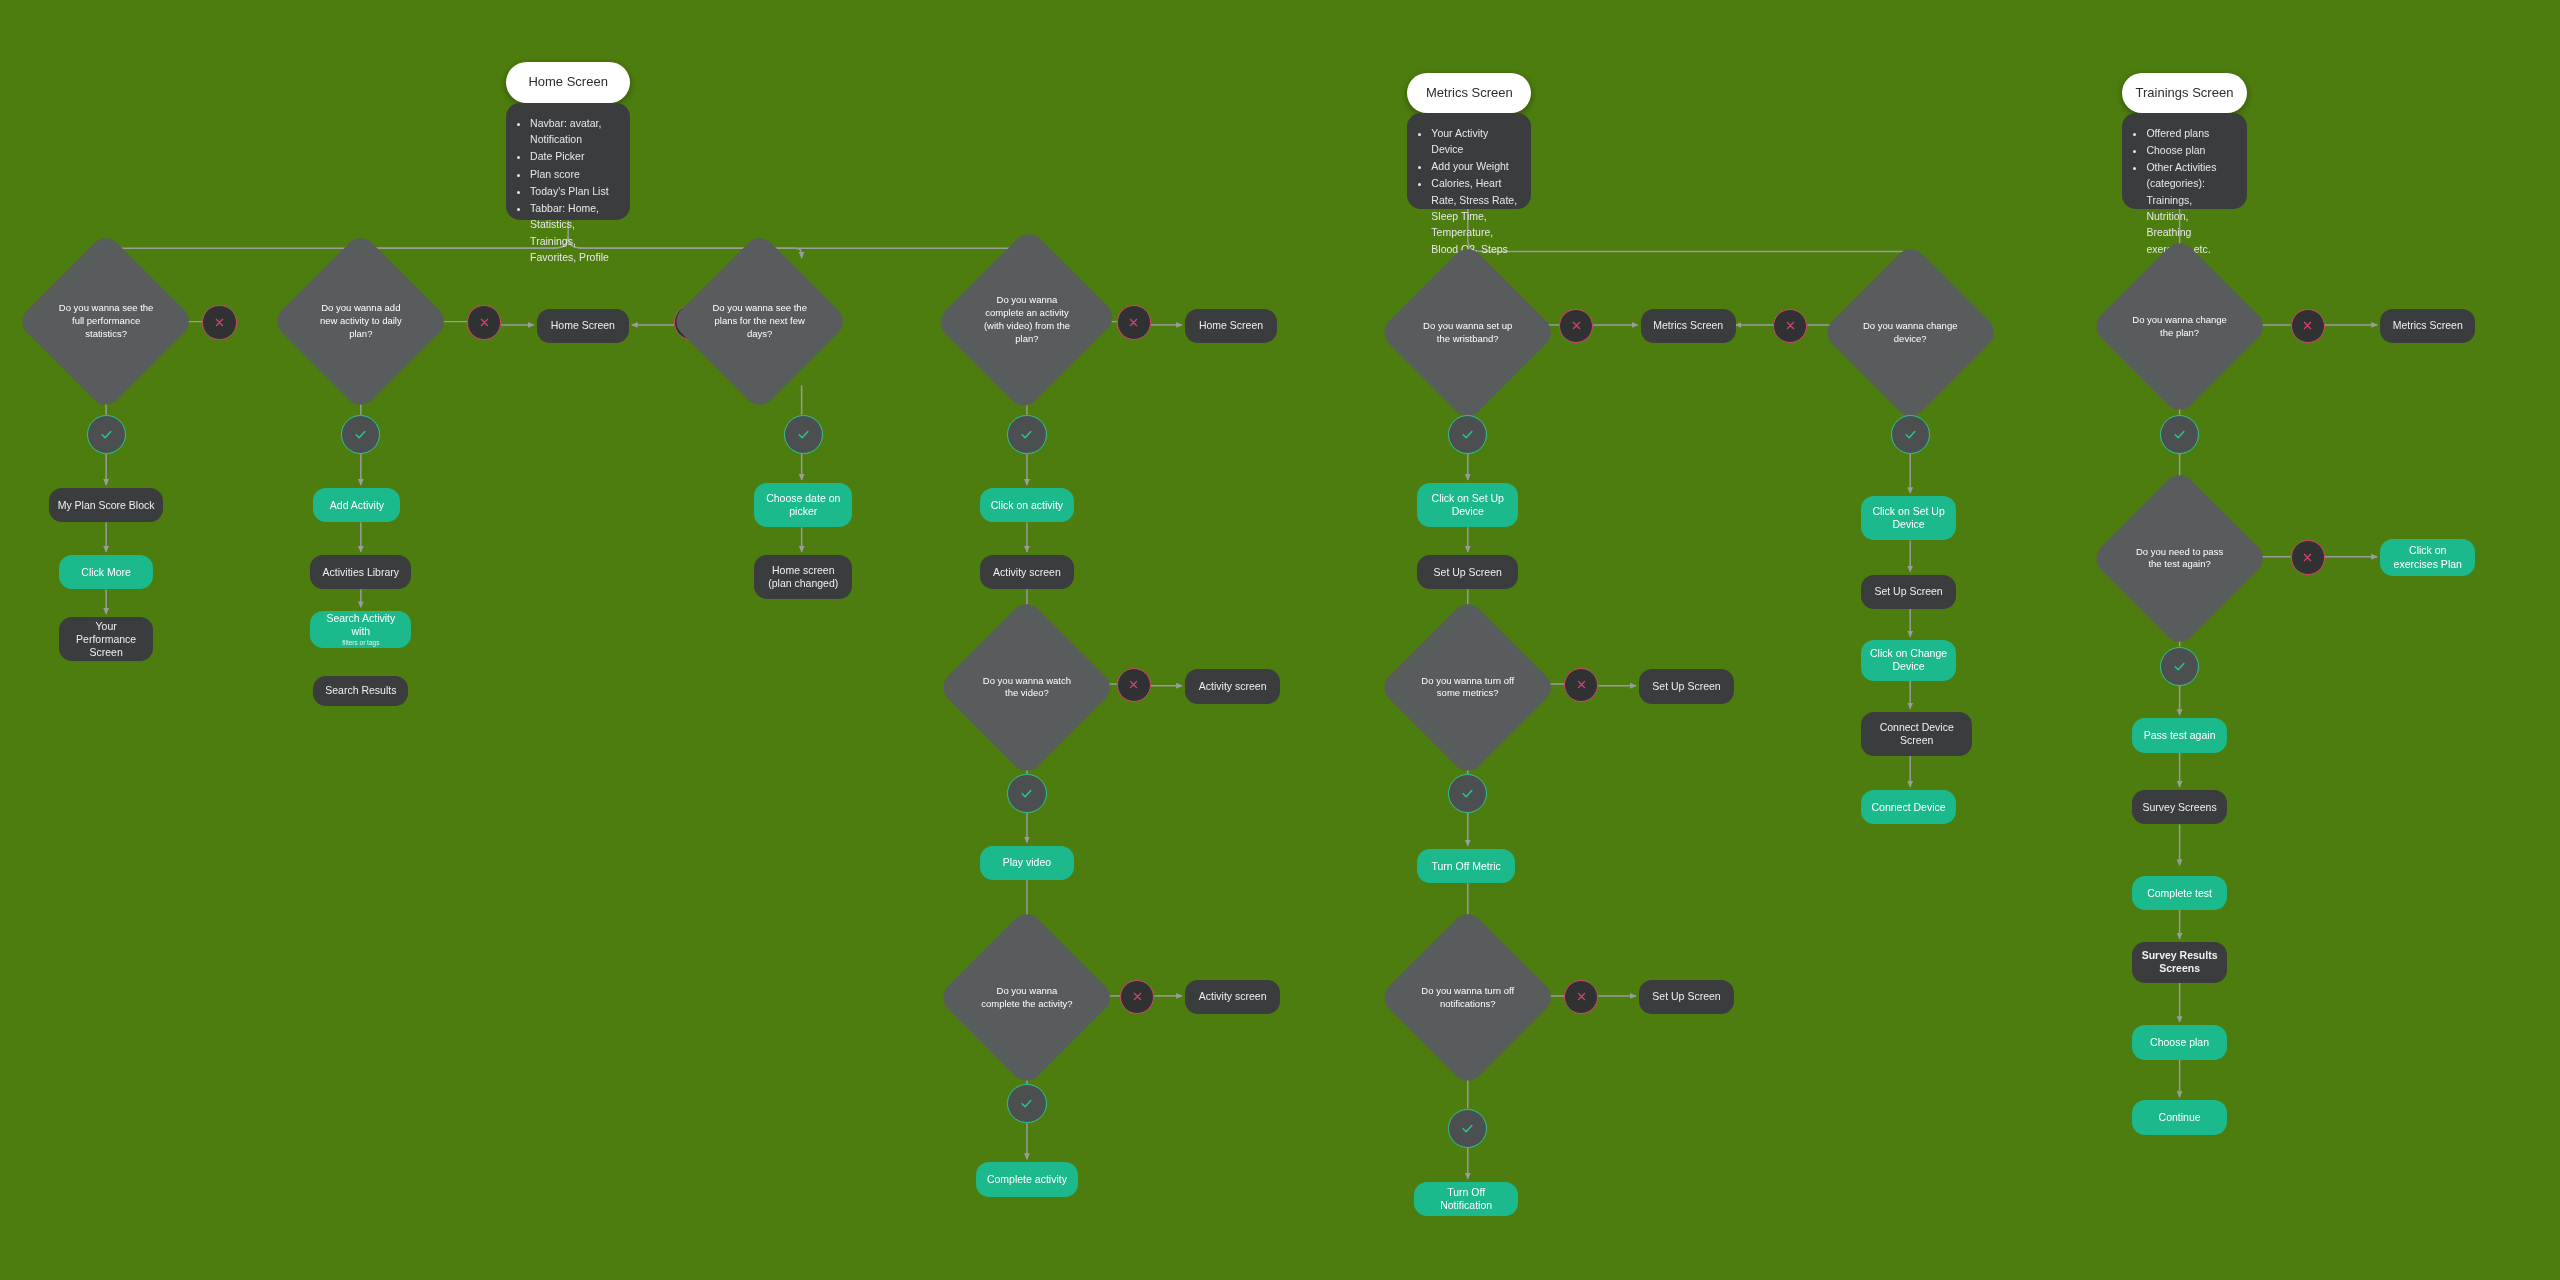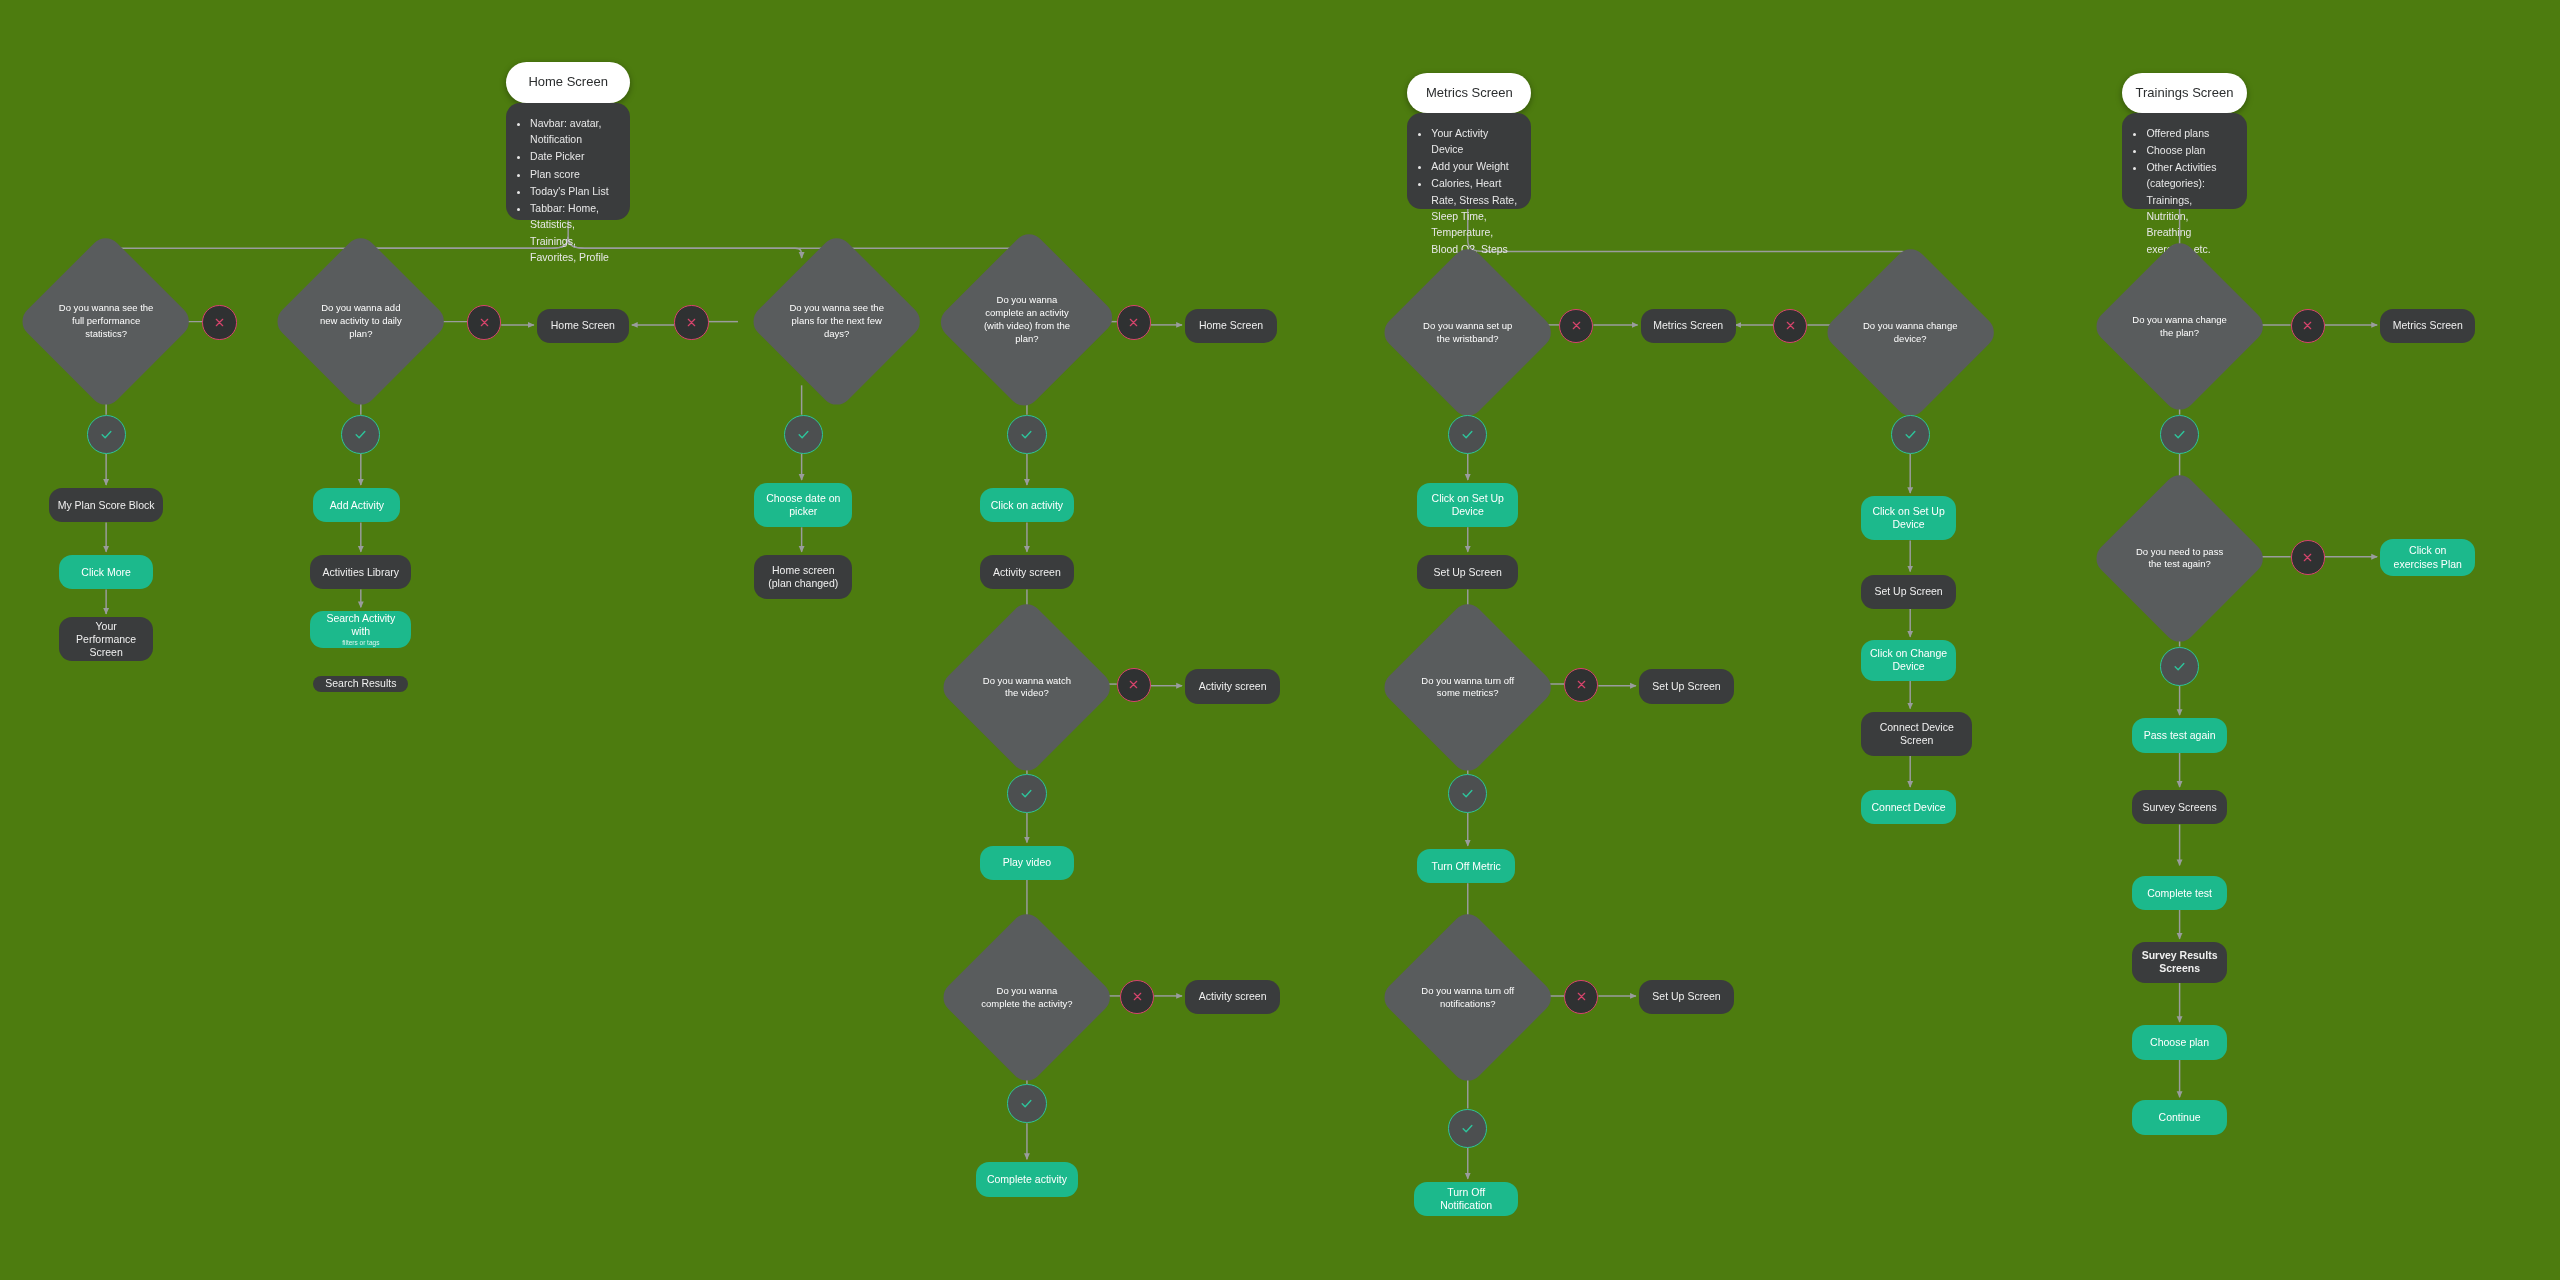--- a/index.html
+++ b/index.html
@@ -218,22 +218,22 @@
       <div class="node n-screen" style="left: 537.143px; top: 308.571px; width: 91.4286px; height: 34.2857px;">Home Screen</div>
       <div class="node n-no" style="left: 674.286px; top: 305.306px; width: 34.2857px; height: 34.2857px;"><svg width="11" height="11" viewBox="0 0 24 24" fill="none" stroke="#d6446c" stroke-width="2.6" stroke-linecap="round">
           <path d="M5 5 L19 19 M19 5 L5 19"></path>
         </svg></div>
       <div class="node n-yes" style="left: 341.224px; top: 414.694px; width: 39.1837px; height: 39.1837px;"><svg width="13" height="13" viewBox="0 0 24 24" fill="none" stroke="#2ec39a" stroke-width="2.6" stroke-linecap="round" stroke-linejoin="round">
           <path d="M4 12.5 L9.5 18 L20 6.5"></path>
         </svg></div>
       <div class="node n-action" style="left: 313.469px; top: 488.163px; width: 87px; height: 34.2857px;"><span>Add Activity</span></div>
       <div class="node n-screen" style="left: 310.204px; top: 555.102px; width: 101.224px; height: 34.2857px;">Activities Library</div>
       <div class="node n-action" style="left: 310.204px; top: 610.612px; width: 101.224px; height: 37.551px;"><span>Search Activity with<span class="sub">filters or tags</span></span></div>
-      <div class="node n-screen" style="left: 313.469px; top: 675.918px; width: 94.6939px; height: 16px;">Search Results</div>
-      <div class="node n-decision" style="left: 773px; top: 257.959px; width: 127.347px; height: 127.347px;"><div class="dia"></div><div class="txt">Do you wanna see the plans for the next few days?</div></div>
+      <div class="node n-screen" style="left: 313.469px; top: 675.918px; width: 94.6939px; height: 30px;">Search Results</div>
+      <div class="node n-decision" style="left: 696px; top: 257.959px; width: 127.347px; height: 127.347px;"><div class="dia"></div><div class="txt">Do you wanna see the plans for the next few days?</div></div>
       <div class="node n-yes" style="left: 783.673px; top: 414.694px; width: 39.1837px; height: 39.1837px;"><svg width="13" height="13" viewBox="0 0 24 24" fill="none" stroke="#2ec39a" stroke-width="2.6" stroke-linecap="round" stroke-linejoin="round">
           <path d="M4 12.5 L9.5 18 L20 6.5"></path>
         </svg></div>
       <div class="node n-action" style="left: 754.286px; top: 483.265px; width: 97.9592px; height: 44.0816px;"><span>Choose date on picker</span></div>
       <div class="node n-screen" style="left: 754.286px; top: 555.102px; width: 97.9592px; height: 44.0816px;">Home screen (plan changed)</div>
       <div class="node n-decision" style="left: 963.265px; top: 253.061px; width: 127.347px; height: 133.878px;"><div class="dia"></div><div class="txt">Do you wanna complete an activity (with video) from the plan?</div></div>
       <div class="node n-no" style="left: 1116.73px; top: 305.306px; width: 34.2857px; height: 34.2857px;"><svg width="11" height="11" viewBox="0 0 24 24" fill="none" stroke="#d6446c" stroke-width="2.6" stroke-linecap="round">
           <path d="M5 5 L19 19 M19 5 L5 19"></path>
         </svg></div>
       <div class="node n-screen" style="left: 1185.31px; top: 308.571px; width: 91.4286px; height: 34.2857px;">Home Screen</div>

